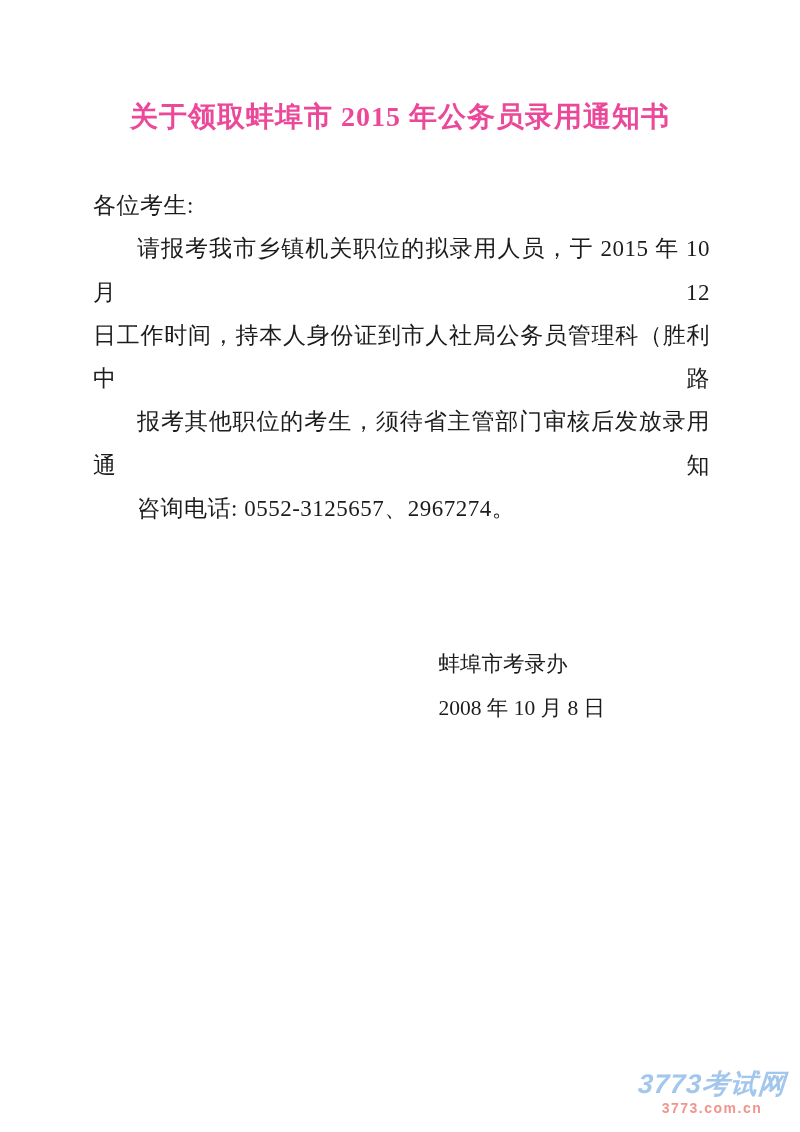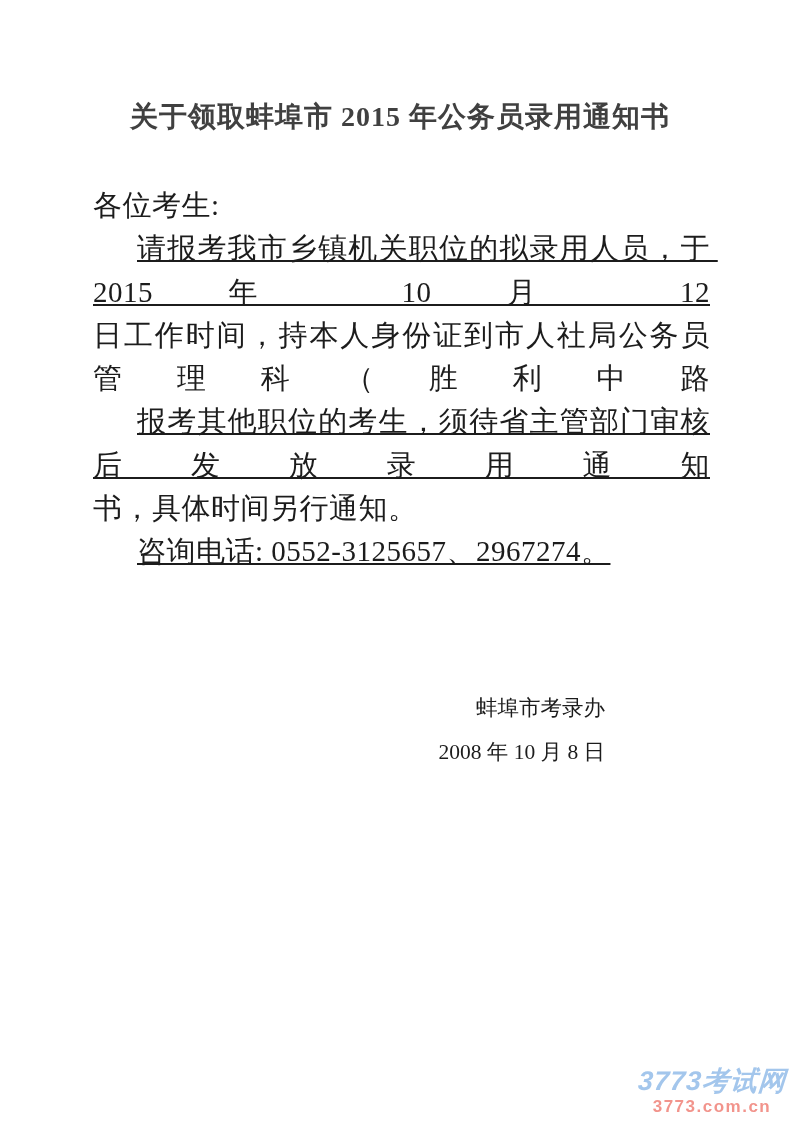--- a/index.html
+++ b/index.html
@@ -23,40 +23,39 @@
     padding-top: 94px;
     text-align: center;
     font-size: 28px;
     font-weight: bold;
     line-height: 46px;
     letter-spacing: 1px;
   }
   
   .doc-body {
     margin: 44px 90px 0 93px;  
-    font-size: 29px;
+    font-size: 23px;
     letter-spacing: 0.5px;
   }
   .line {
     line-height: 43.3px;
     white-space: pre-wrap;
   }
   .line.just {
     text-align: justify;
     text-align-last: justify;
   }
   .line.indent {
     text-indent: 44px; 
-    text-decoration: underline;
   }
   
   .signature {
     width: fit-content;
     margin: 112px 195px 0 auto;
-    text-align: right;
+    text-align: left;
     font-size: 21.5px;
   }
   .signature .sig-line {
     line-height: 44px;
     white-space: pre;
   }
   
   .watermark {
     position: absolute;
     right: 14px;
@@ -69,42 +68,41 @@
   .wm-name {
     font-size: 27px;
     font-weight: bold;
     font-style: italic;
     letter-spacing: 1px;
     transform: skewX(-4deg);
     text-shadow: 0 0 1px rgba(255,255,255,0.6);
   }
   .wm-url {
     margin-top: 3px;
-    font-size: 17px;
+    font-size: 14px;
     font-weight: bold;
     letter-spacing: 1.5px;
   }
 </style>
 </head>
 <body>
 
 <div class="page">
 
-  <h1 class="doc-title" style="color:#404040;">
+  <h1 class="doc-title" style="color:#ec4899;">
     <div>关于领取蚌埠市 2015 年公务员录用通知书</div>
   </h1>
 
   <div class="doc-body">
     <div class="line">各位考生:</div>
 
     <div class="line just indent">请报考我市乡镇机关职位的拟录用人员，于 2015 年 10 月 12</div>
     <div class="line just">日工作时间，持本人身份证到市人社局公务员管理科（胜利中路</div>
 
     <div class="line just indent">报考其他职位的考生，须待省主管部门审核后发放录用通知</div>
-    <div class="line">书，具体时间另行通知。</div>
 
     <div class="line indent">咨询电话: 0552-3125657、2967274。</div>
   </div>
 
   <div class="signature">
     <div class="sig-line">蚌埠市考录办</div>
     <div class="sig-line">2008 年 10 月 8 日</div>
   </div>
 
   <div class="watermark">

